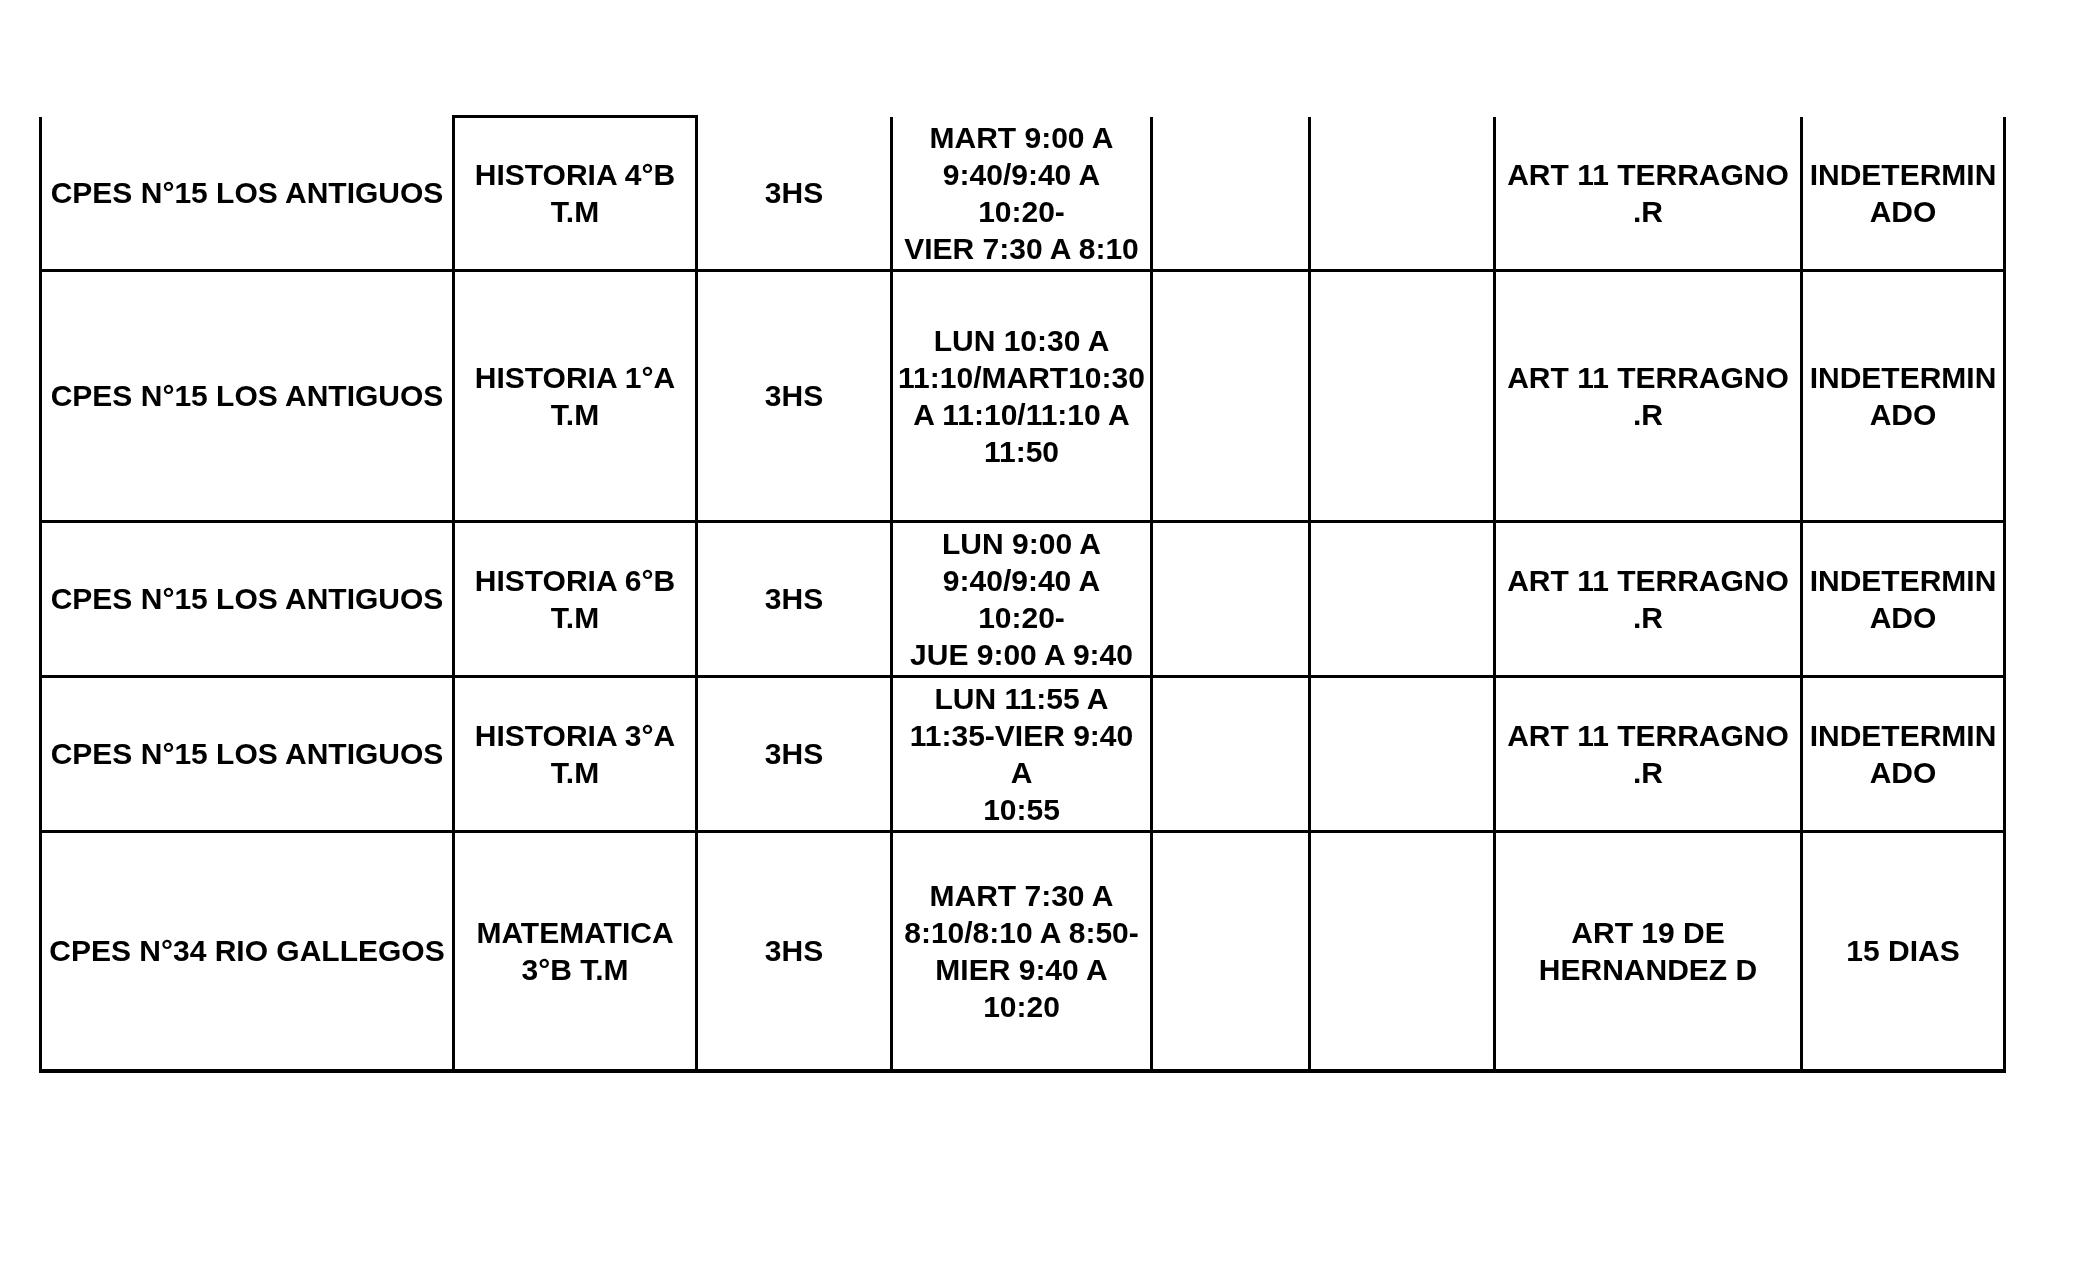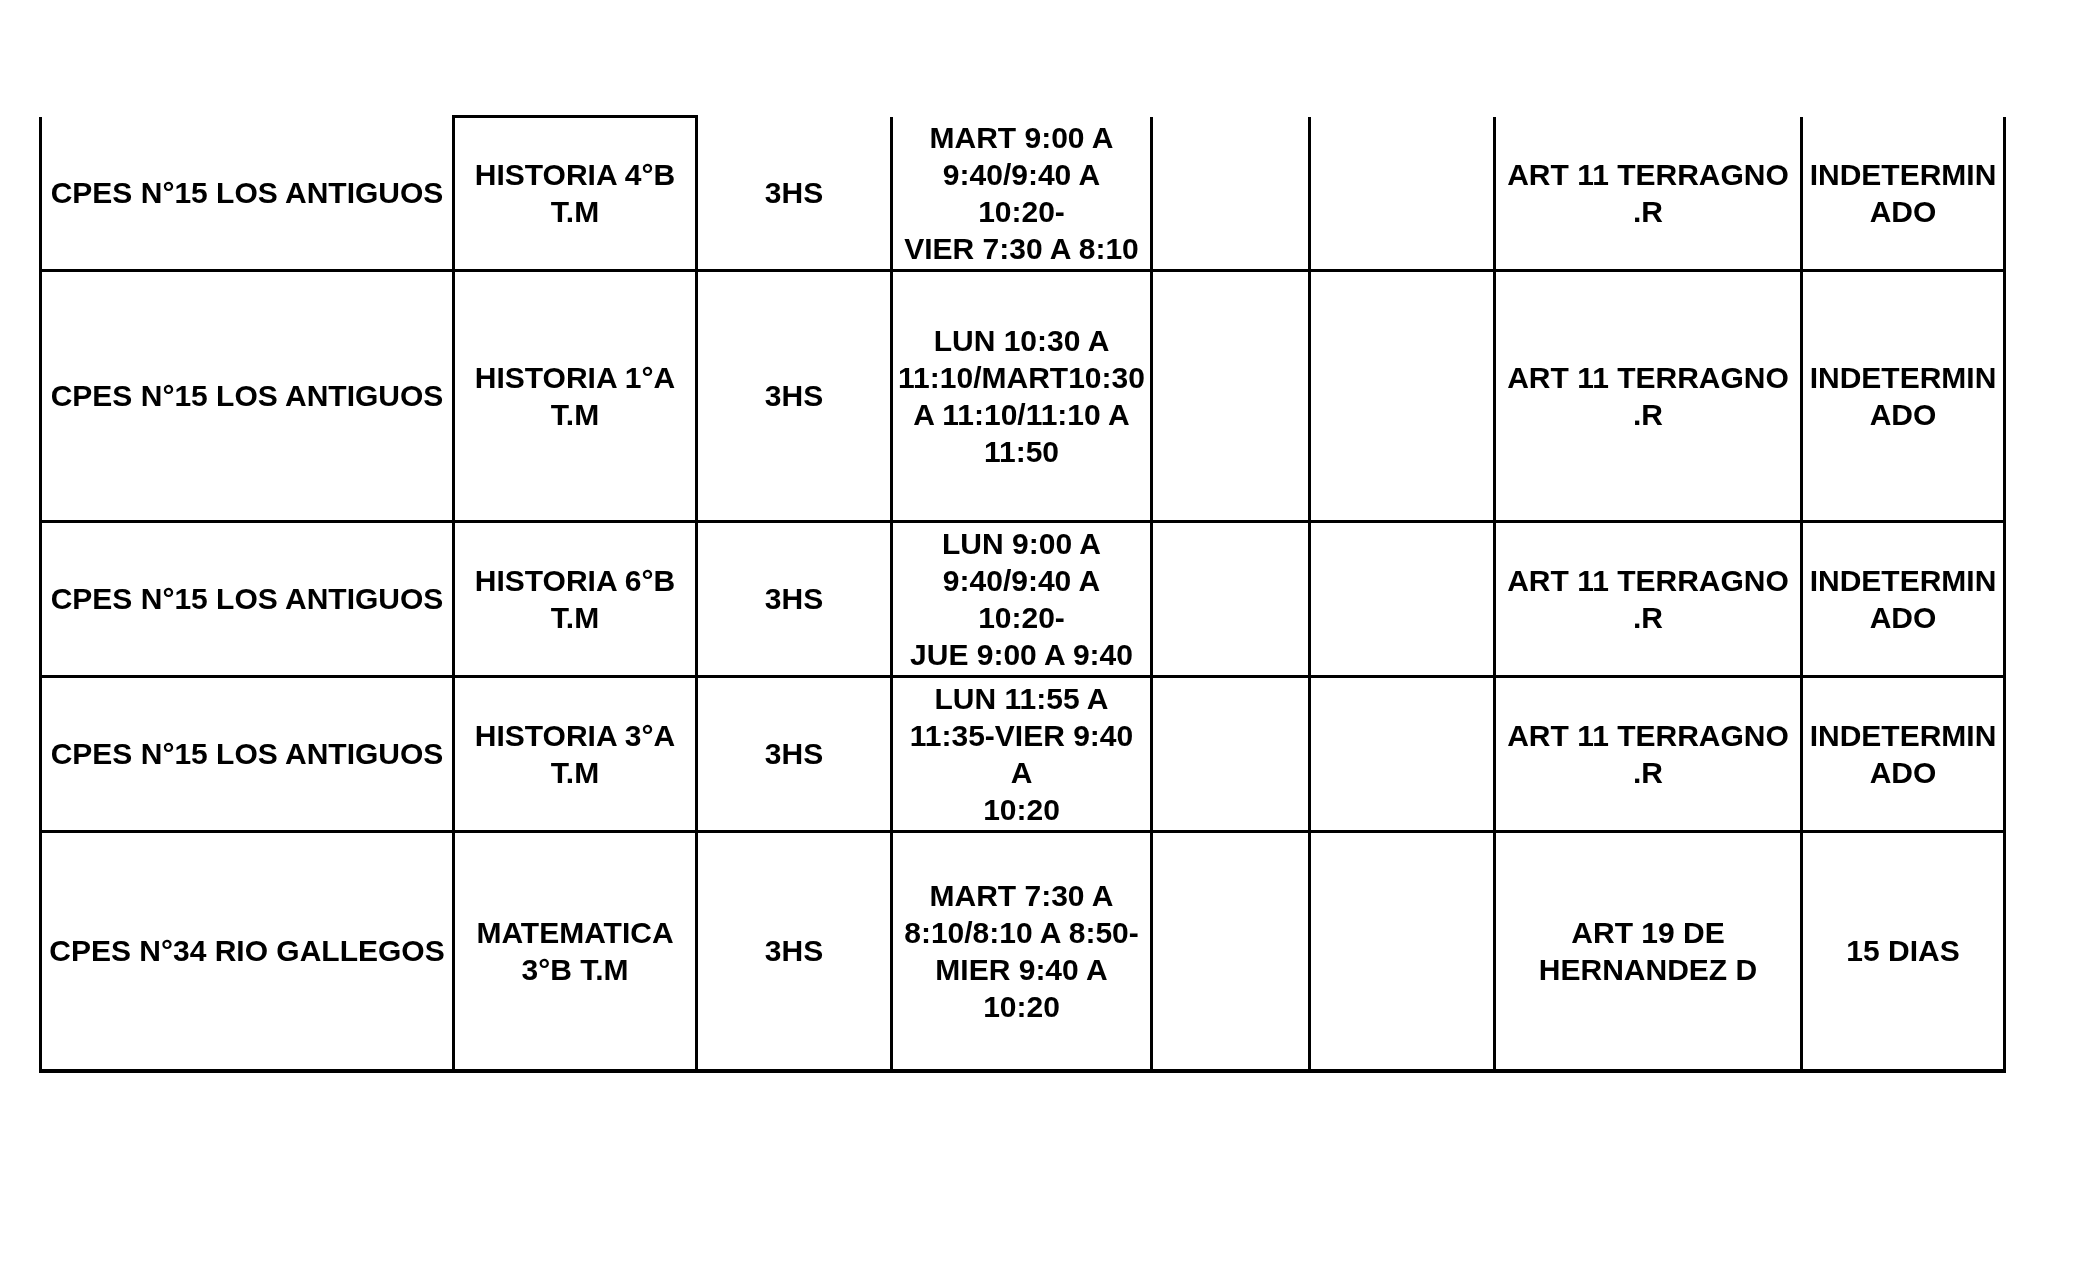--- a/index.html
+++ b/index.html
@@ -113,21 +113,21 @@
         <td>INDETERMIN
 ADO</td>
       </tr>
       <tr class="r4">
         <td>CPES N°15 LOS ANTIGUOS</td>
         <td>HISTORIA 3°A
 T.M</td>
         <td>3HS</td>
         <td class="schedule-cell">LUN 11:55 A
 11:35-VIER 9:40 A
-10:20</td>
+10:55</td>
         <td></td>
         <td></td>
         <td>ART 11 TERRAGNO
 .R</td>
         <td>INDETERMIN
 ADO</td>
       </tr>
       <tr class="r5">
         <td>CPES N°34 RIO GALLEGOS</td>
         <td>MATEMATICA

